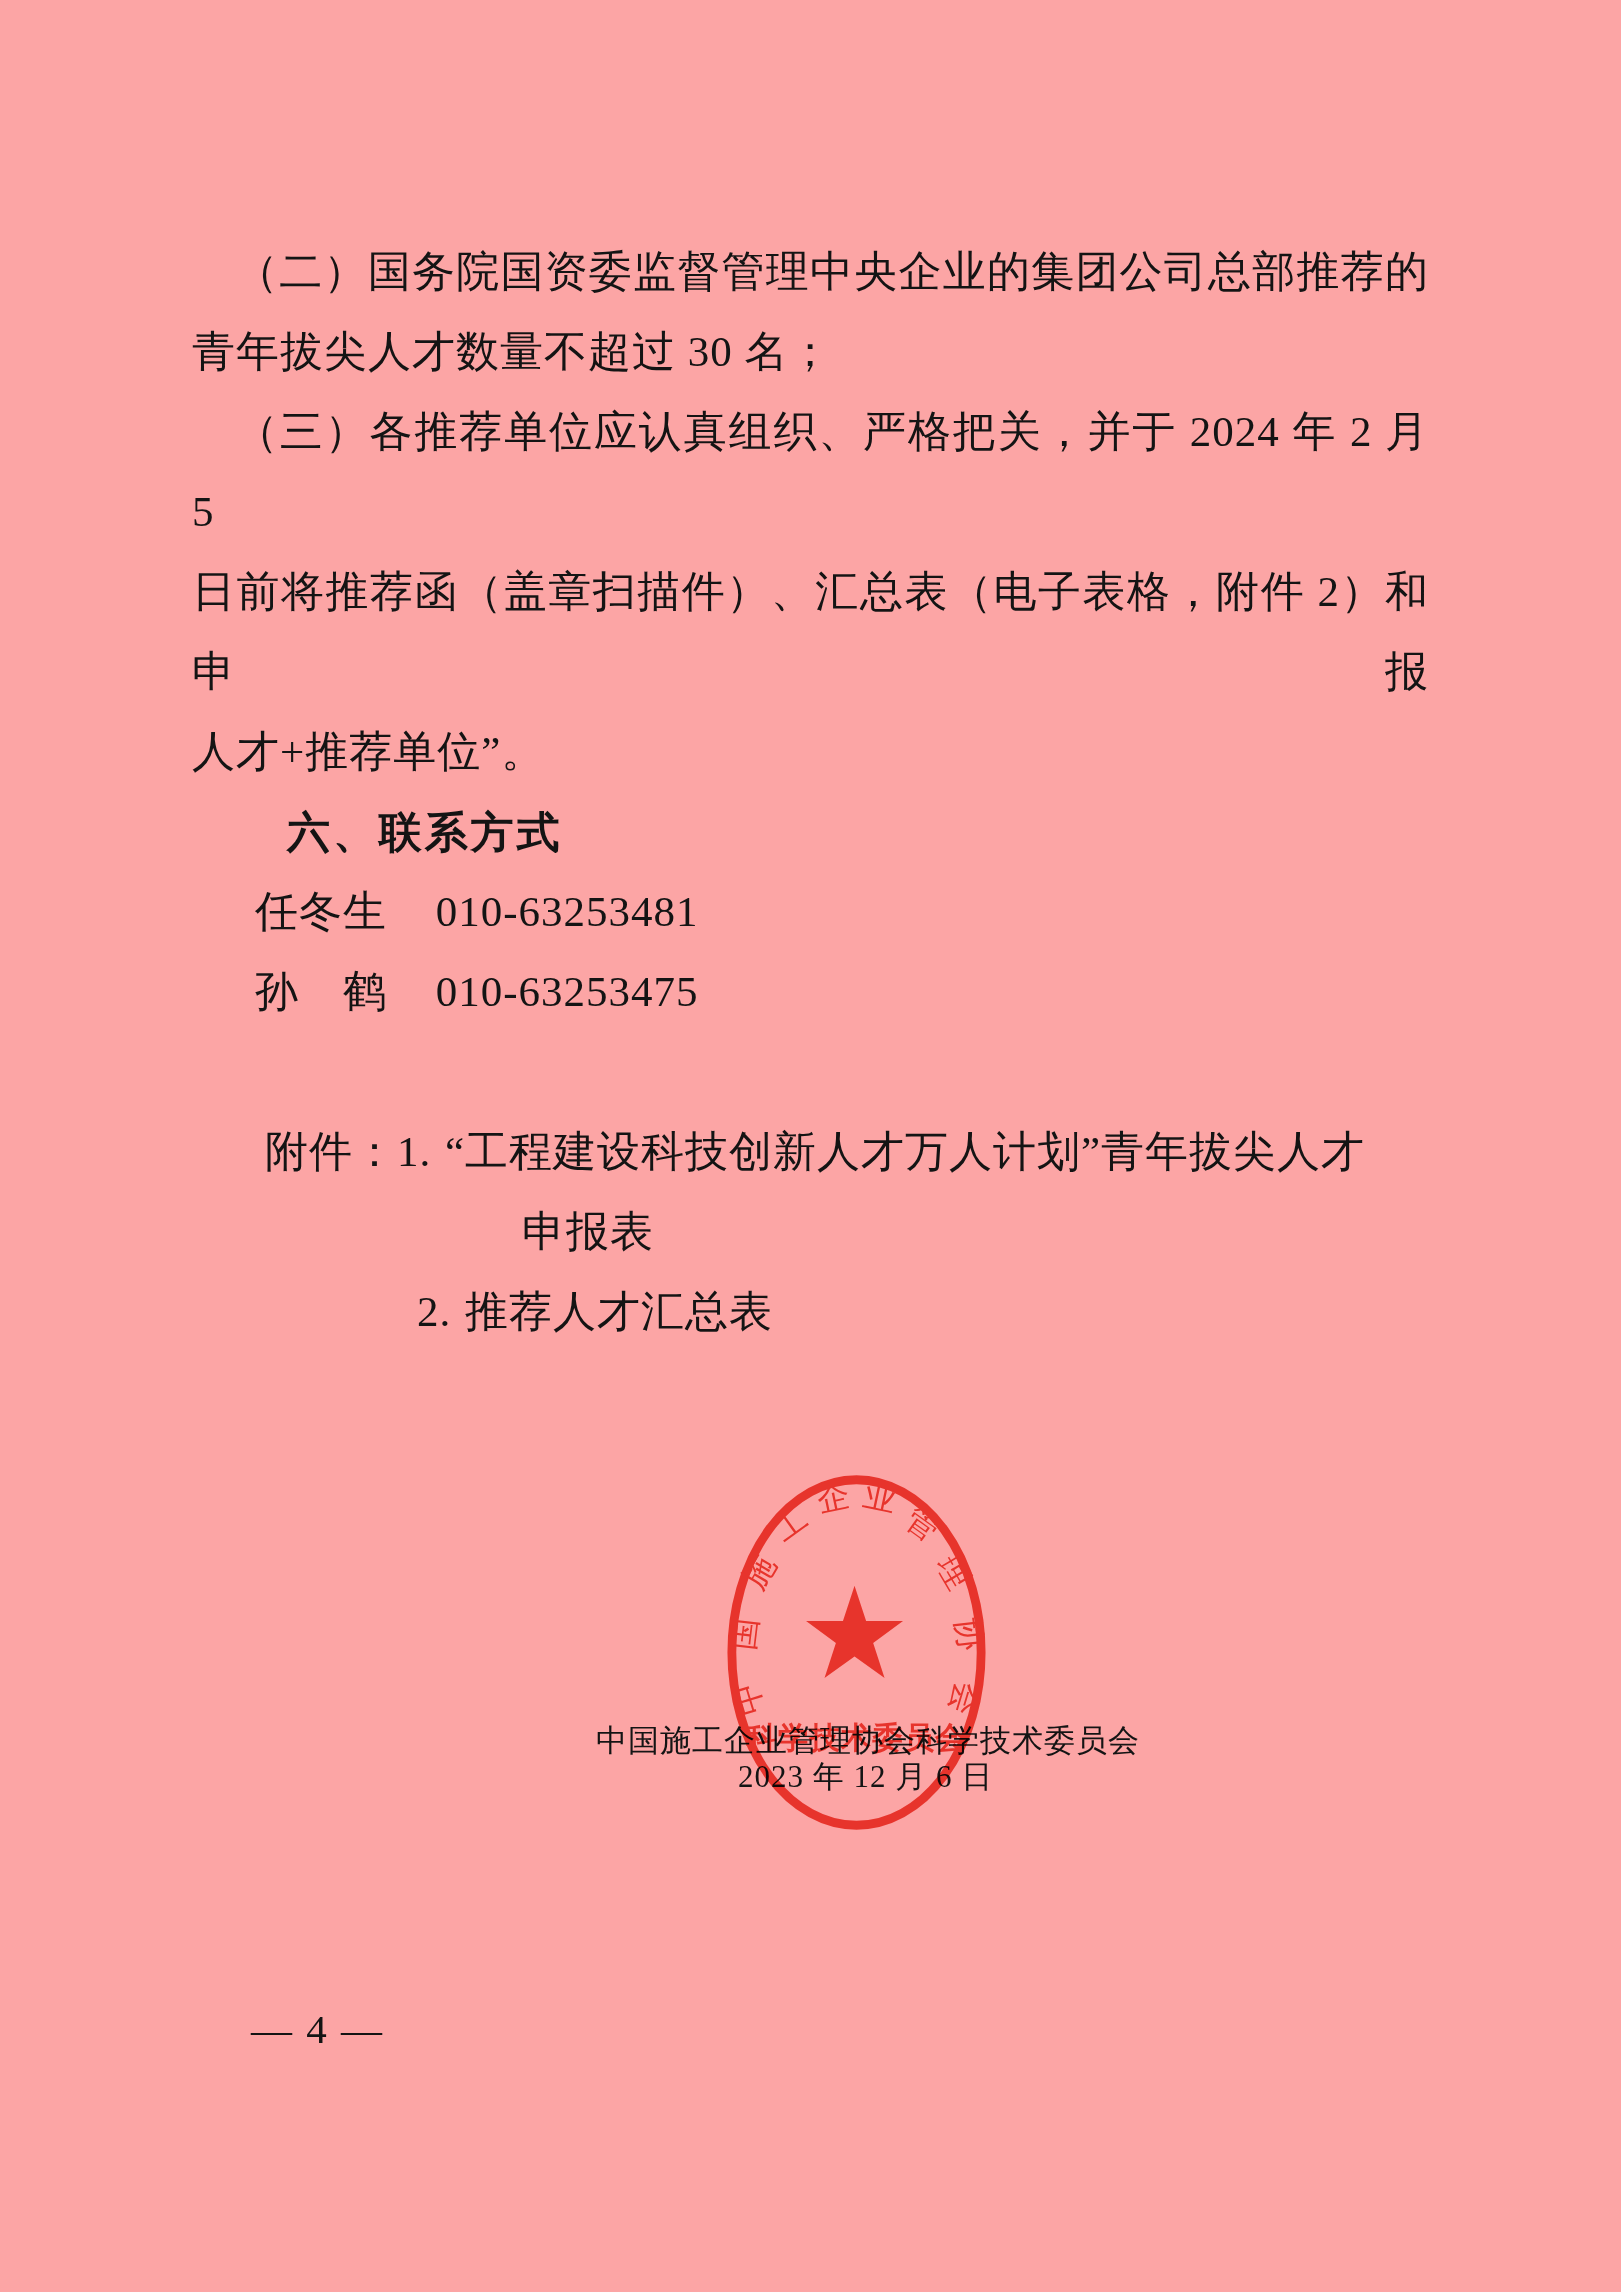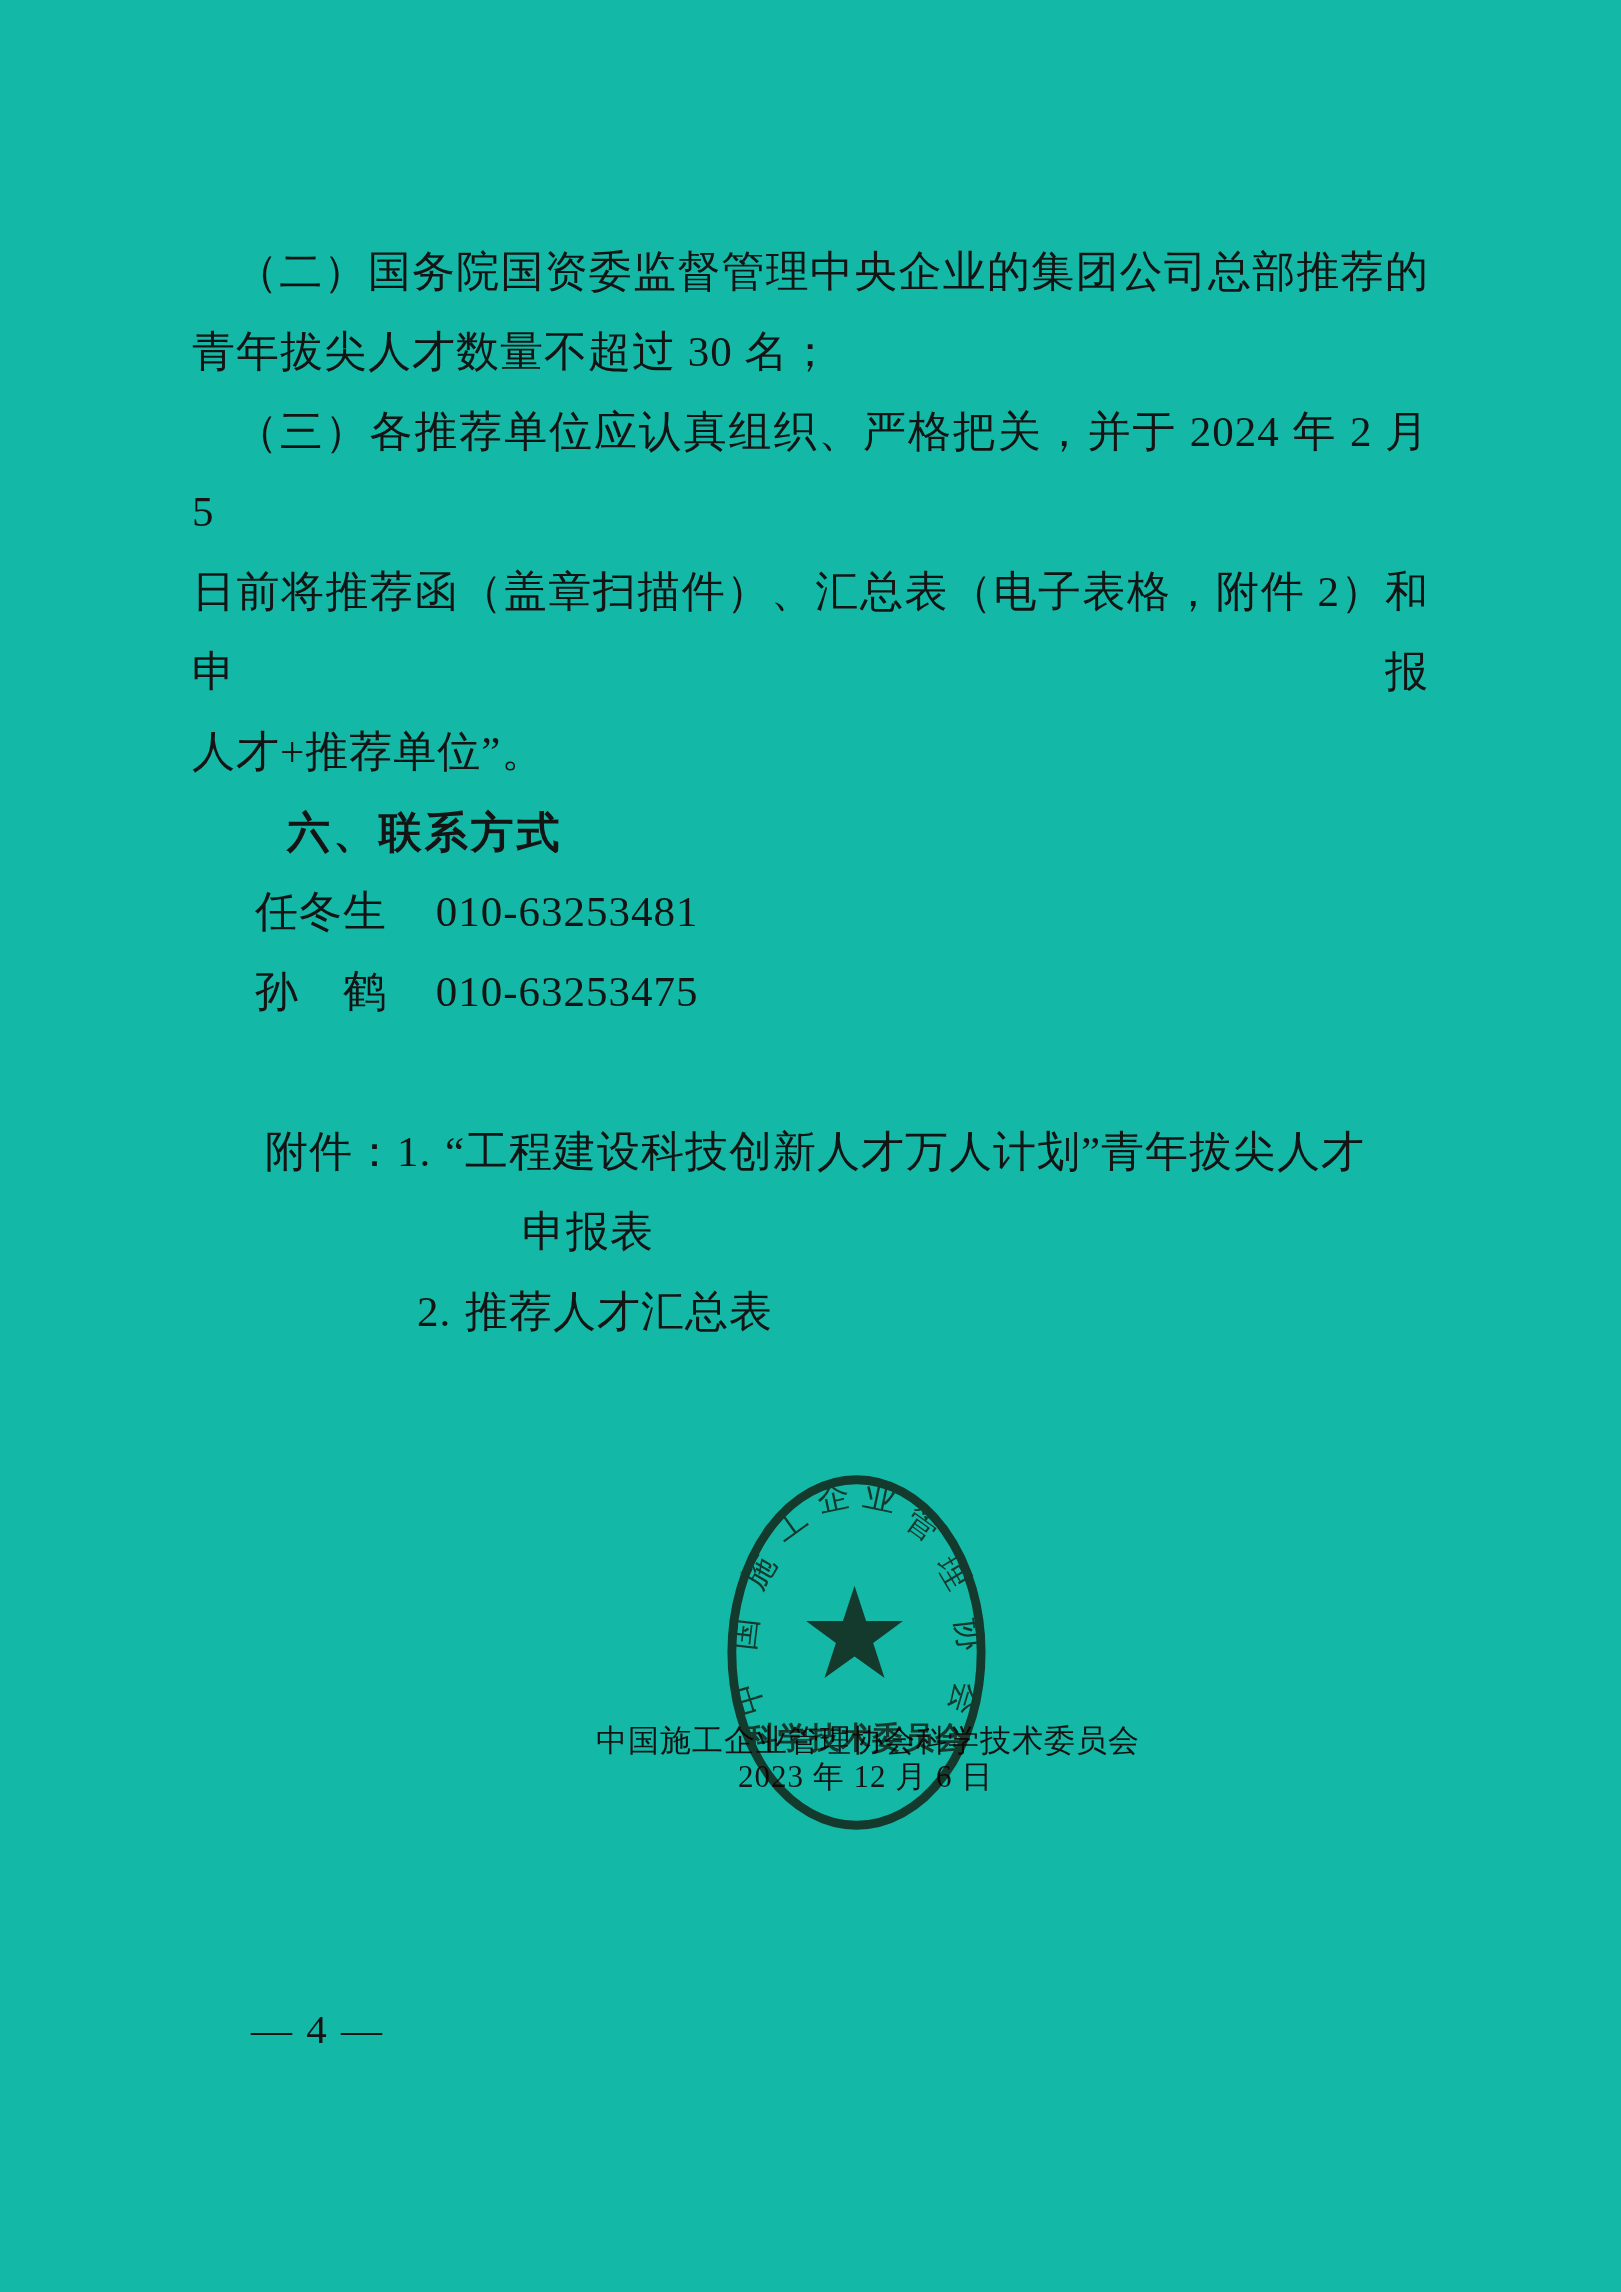--- a/index.html
+++ b/index.html
@@ -1,19 +1,19 @@
 <!DOCTYPE html>
 <html style="--stamp-color: #e8382a;"><head>
 <meta charset="utf-8">
 <style>
   :root { --stamp-color:#e8382a; --ink:#141414; }
   html,body { margin:0; padding:0; background:#777; }
   .page {
     position:relative; width:1621px; height:2293px; margin:0 auto;
-    background:#14b8a6; overflow:hidden; color:var(--ink);
+    background:#fca5a5; overflow:hidden; color:var(--ink);
     font-family:"Liberation Serif","DejaVu Serif",serif;
   }
   .doc-body {
     position:absolute; left:192px; top:232px; width:1237px;
     font-size:43px; line-height:80px; letter-spacing:1px;
   }
   .bodyline { white-space:nowrap; }
   .bodyline.j { white-space:normal; text-align:justify; text-align-last:justify; }
   .pi { text-indent:43px; }
   .heading {

